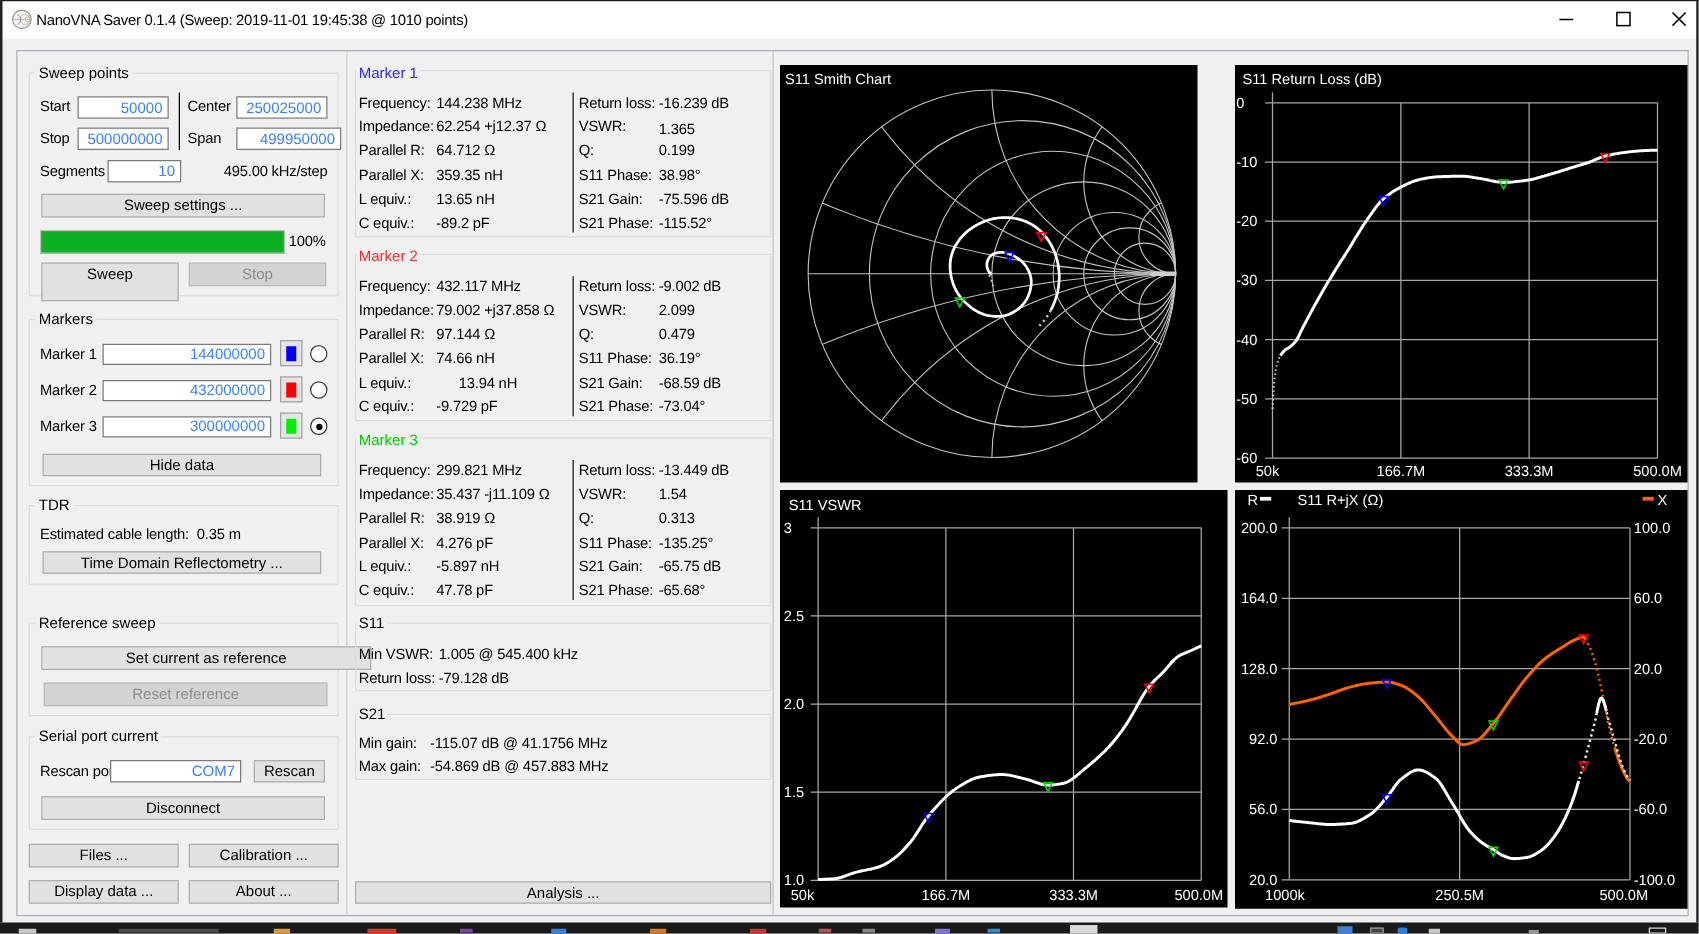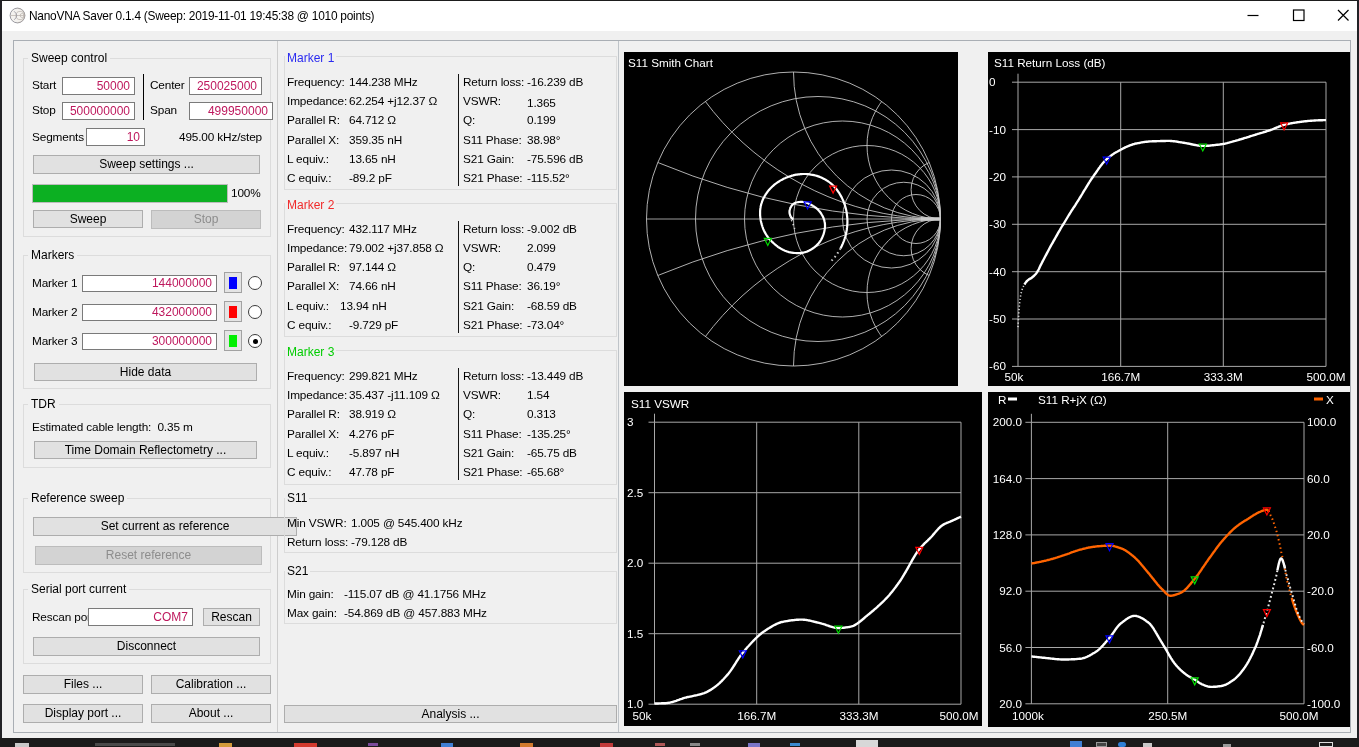--- a/index.html
+++ b/index.html
@@ -1,19 +1,19 @@
 <!DOCTYPE html>
 <html><head><meta charset="utf-8"><style>
 *{margin:0;padding:0;box-sizing:border-box}
 html,body{width:1359px;height:747px;overflow:hidden;background:#f0f0f0;font-family:"Liberation Sans",sans-serif;position:relative}
 .abs{position:absolute}
 .t{position:absolute;font-size:11.8px;color:#000;white-space:nowrap;line-height:15px;letter-spacing:-0.15px}
 .btn{position:absolute;background:#e1e1e1;border:1px solid #adadad;font-size:12px;color:#000;text-align:center;white-space:nowrap}
 .btn.dis{background:#d3d3d3;border-color:#bcbcbc;color:#8d8d8d}
-.inp{position:absolute;background:#fff;border:1px solid #7a7a7a;font-size:12px;color:#be185d;text-align:right;padding-right:4px}
+.inp{position:absolute;background:#fff;border:1px solid #7a7a7a;font-size:12px;color:#3b82f6;text-align:right;padding-right:4px}
 .gb{position:absolute;border:1px solid #dcdcdc}
 .gl{position:absolute;font-size:12px;color:#000;background:#f0f0f0;padding:0 3px;white-space:nowrap;line-height:14px}
 .chart{position:absolute;background:#000}
 svg{position:absolute;left:0;top:0}
 .ct{font-size:11.7px;fill:#fff}
 .cl{font-size:11.7px;fill:#fff}
 </style></head>
 <body>
 
 <div class="abs" style="left:0;top:0;width:1359px;height:31px;background:#fff;border-top:1px solid #1d1d1d"></div>
@@ -32,37 +32,37 @@
 </svg>
 
 <div class="abs" style="left:0;top:0;width:2px;height:738px;background:#222226"></div>
 <div class="abs" style="left:1357px;top:0;width:2px;height:738px;background:#222226"></div>
 
 <div class="abs" style="left:13px;top:40px;width:1338px;height:693px;border:1px solid #a9aeb4"></div>
 <div class="abs" style="left:618px;top:41px;width:1px;height:691px;background:#bfc4c9"></div>
 <div class="abs" style="left:277px;top:41px;width:1px;height:691px;background:#cdcdcd"></div>
 
 <div class="gb" style="left:23px;top:58px;width:248px;height:179px"></div>
-<div class="gl" style="left:28px;top:51px">Sweep control</div>
+<div class="gl" style="left:28px;top:51px">Sweep points</div>
 <div class="t" style="left:32px;top:78px">Start</div>
 <div class="inp" style="left:62px;top:77px;width:73px;height:18px;line-height:16px">50000</div>
 <div class="t" style="left:150px;top:78px">Center</div>
 <div class="inp" style="left:189px;top:77px;width:73px;height:18px;line-height:16px">250025000</div>
 <div class="t" style="left:32px;top:103px">Stop</div>
 <div class="inp" style="left:62px;top:102px;width:73px;height:18px;line-height:16px">500000000</div>
 <div class="t" style="left:150px;top:103px">Span</div>
 <div class="inp" style="left:189px;top:102px;width:84px;height:18px;line-height:16px">499950000</div>
 <div class="abs" style="left:143px;top:74px;width:1px;height:46px;background:#000"></div>
 <div class="t" style="left:32px;top:130px">Segments</div>
 <div class="inp" style="left:86px;top:128px;width:59px;height:18px;line-height:16px">10</div>
 <div class="t" style="left:177px;top:130px;width:85px;text-align:right">495.00 kHz/step</div>
 <div class="btn" style="left:33px;top:155px;width:227px;height:19px;line-height:17px">Sweep settings ...</div>
 <div class="abs" style="left:32px;top:184px;width:196px;height:19px;background:#0cb022;border:1px solid #bcbcbc"></div>
 <div class="t" style="left:231px;top:186px">100%</div>
-<div class="btn" style="left:33px;top:210px;width:110px;height:18px;line-height:17px">Sweep</div>
+<div class="btn" style="left:33px;top:210px;width:110px;height:31px;line-height:17px">Sweep</div>
 <div class="btn dis" style="left:151px;top:210px;width:110px;height:19px;line-height:17px">Stop</div>
 
 <div class="gb" style="left:23px;top:255px;width:248px;height:134px"></div>
 <div class="gl" style="left:28px;top:248px">Markers</div>
 <div class="t" style="left:32px;top:276px">Marker 1</div>
 <div class="inp" style="left:82px;top:275px;width:135px;height:17px;line-height:15px">144000000</div>
 <div class="abs" style="left:224px;top:272px;width:18px;height:21px;background:#e4e4e4;border:1px solid #a2a2a2"></div>
 <div class="abs" style="left:229px;top:277px;width:8px;height:12px;background:#0000ff"></div>
 <div class="abs" style="left:248px;top:276px;width:14px;height:14px;border:1.3px solid #3c3c3c;border-radius:50%;background:#fff"></div>
 <div class="t" style="left:32px;top:305px">Marker 2</div>
@@ -90,21 +90,21 @@
 
 <div class="gb" style="left:23px;top:589px;width:248px;height:75px"></div>
 <div class="gl" style="left:28px;top:582px">Serial port current</div>
 <div class="t" style="left:32px;top:610px">Rescan port</div>
 <div class="inp" style="left:88px;top:608px;width:105px;height:18px;line-height:16px">COM7</div>
 <div class="btn" style="left:203px;top:608px;width:57px;height:18px;line-height:16px">Rescan</div>
 <div class="btn" style="left:33px;top:637px;width:227px;height:19px;line-height:17px">Disconnect</div>
 
 <div class="btn" style="left:23px;top:675px;width:120px;height:19px;line-height:17px">Files ...</div>
 <div class="btn" style="left:151px;top:675px;width:120px;height:19px;line-height:17px">Calibration ...</div>
-<div class="btn" style="left:23px;top:704px;width:120px;height:19px;line-height:17px">Display port ...</div>
+<div class="btn" style="left:23px;top:704px;width:120px;height:19px;line-height:17px">Display data ...</div>
 <div class="btn" style="left:151px;top:704px;width:120px;height:19px;line-height:17px">About ...</div>
 
 <div class="gb" style="left:284px;top:56px;width:333px;height:134px"></div>
 <div class="gl" style="left:285px;top:51px;color:#2b2bf0;padding:0 2px">Marker 1</div>
 <div class="abs" style="left:458px;top:74px;width:1px;height:112px;background:#141414"></div>
 <div class="t" style="left:287px;top:74.9px">Frequency:</div>
 <div class="t" style="left:349px;top:74.9px">144.238 MHz</div>
 <div class="t" style="left:463px;top:74.9px">Return loss:</div>
 <div class="t" style="left:527px;top:74.9px">-16.239 dB</div>
 <div class="t" style="left:287px;top:94.1px">Impedance:</div>
@@ -140,21 +140,21 @@
 <div class="t" style="left:527px;top:240.9px">2.099</div>
 <div class="t" style="left:287px;top:260.1px">Parallel R:</div>
 <div class="t" style="left:349px;top:260.1px">97.144 Ω</div>
 <div class="t" style="left:463px;top:260.1px">Q:</div>
 <div class="t" style="left:527px;top:260.1px">0.479</div>
 <div class="t" style="left:287px;top:279.3px">Parallel X:</div>
 <div class="t" style="left:349px;top:279.3px">74.66 nH</div>
 <div class="t" style="left:463px;top:279.3px">S11 Phase:</div>
 <div class="t" style="left:527px;top:279.3px">36.19°</div>
 <div class="t" style="left:287px;top:298.5px">L equiv.:</div>
-<div class="t" style="left:340px;top:298.5px">13.94 nH</div>
+<div class="t" style="left:367px;top:298.5px">13.94 nH</div>
 <div class="t" style="left:463px;top:298.5px">S21 Gain:</div>
 <div class="t" style="left:527px;top:298.5px">-68.59 dB</div>
 <div class="t" style="left:287px;top:317.7px">C equiv.:</div>
 <div class="t" style="left:349px;top:317.7px">-9.729 pF</div>
 <div class="t" style="left:463px;top:317.7px">S21 Phase:</div>
 <div class="t" style="left:527px;top:317.7px">-73.04°</div>
 <div class="gb" style="left:284px;top:350px;width:333px;height:135px"></div>
 <div class="gl" style="left:285px;top:345px;color:#00cc00;padding:0 2px">Marker 3</div>
 <div class="abs" style="left:458px;top:368px;width:1px;height:112px;background:#141414"></div>
 <div class="t" style="left:287px;top:369.0px">Frequency:</div>

